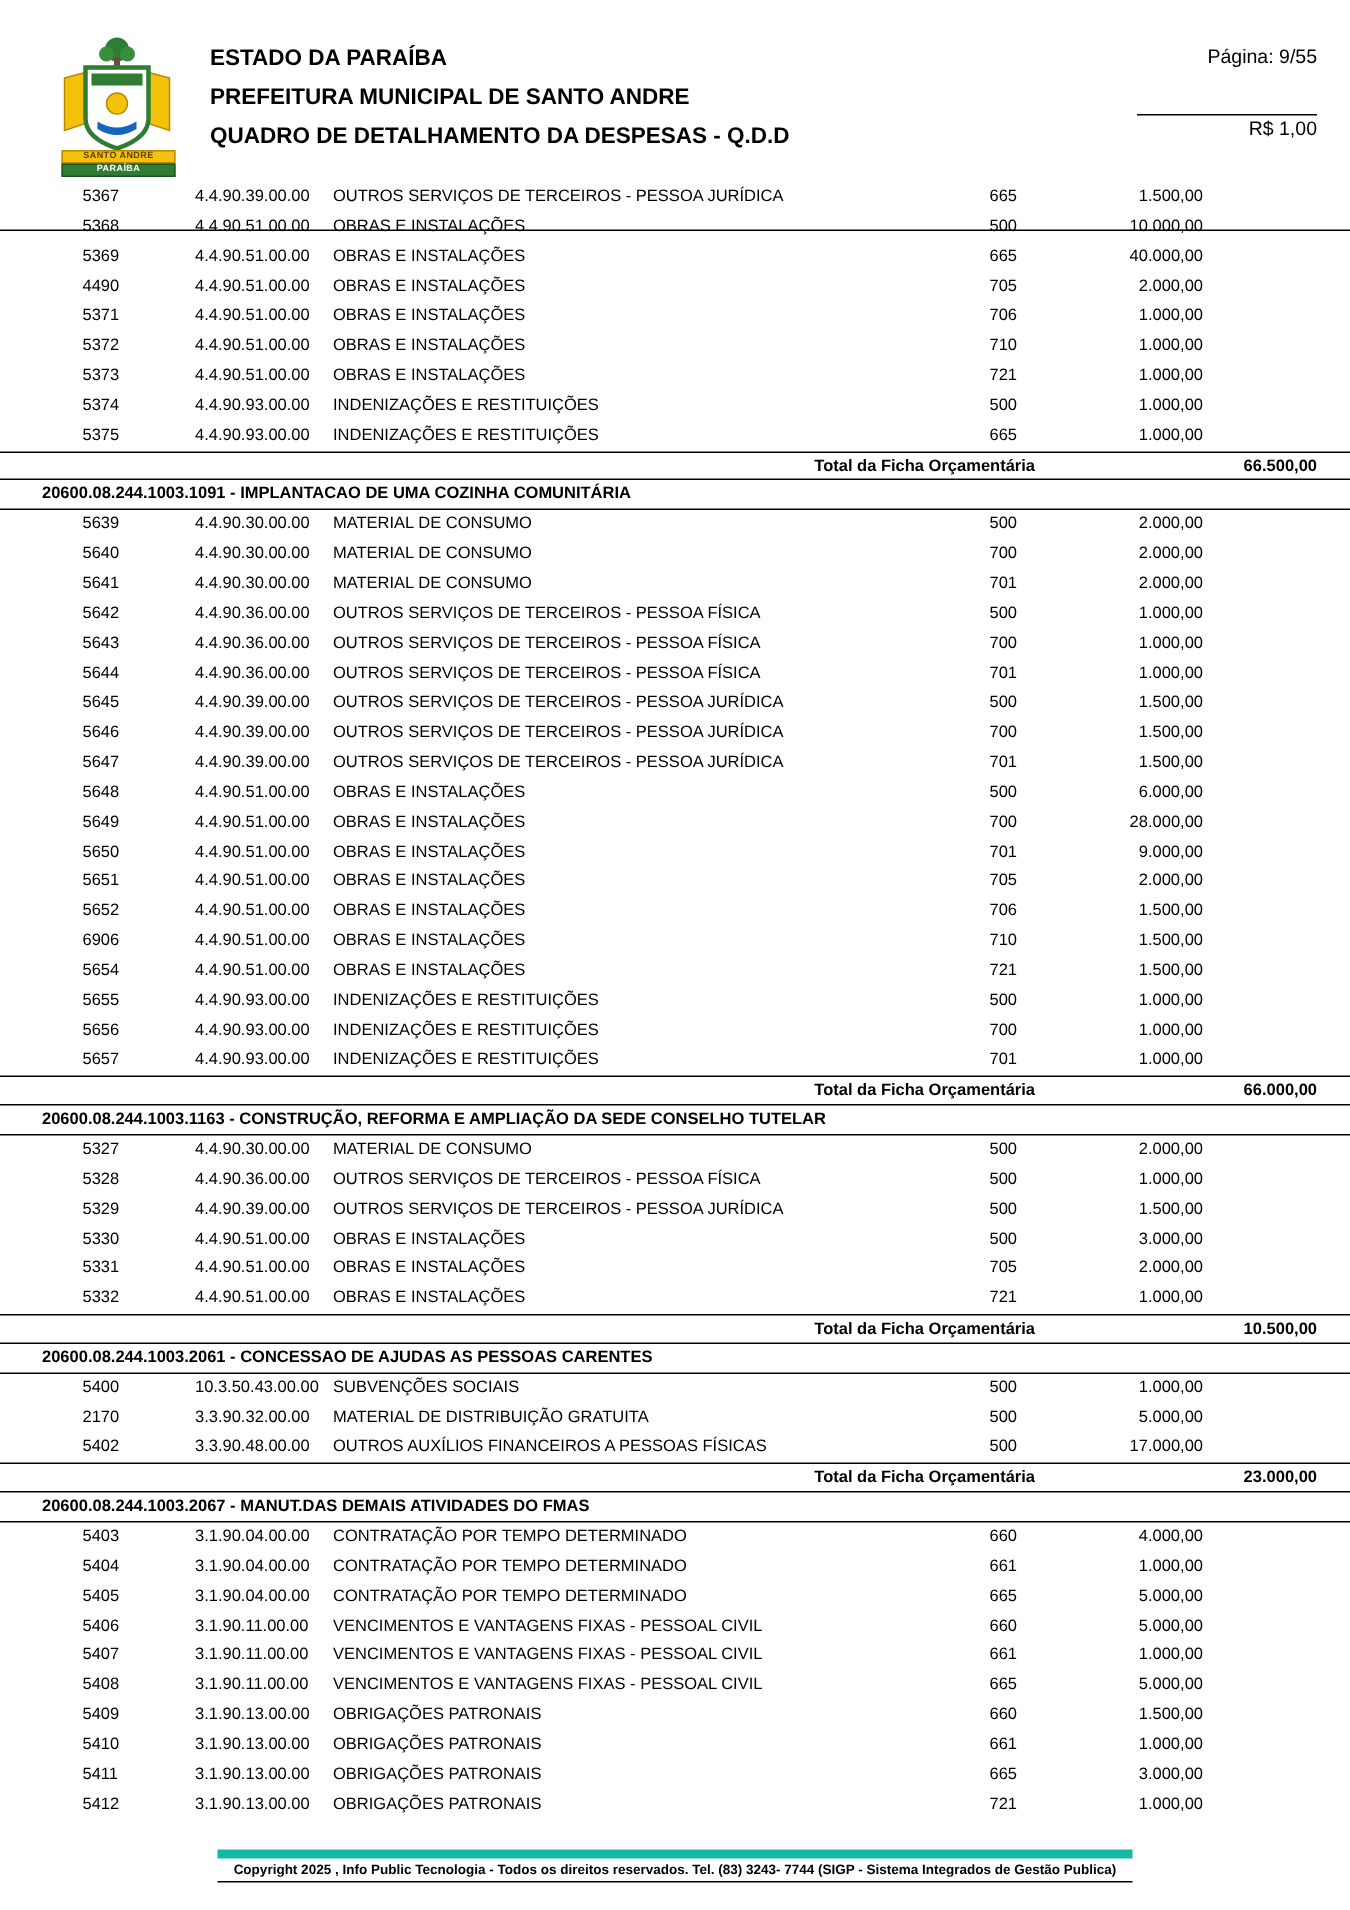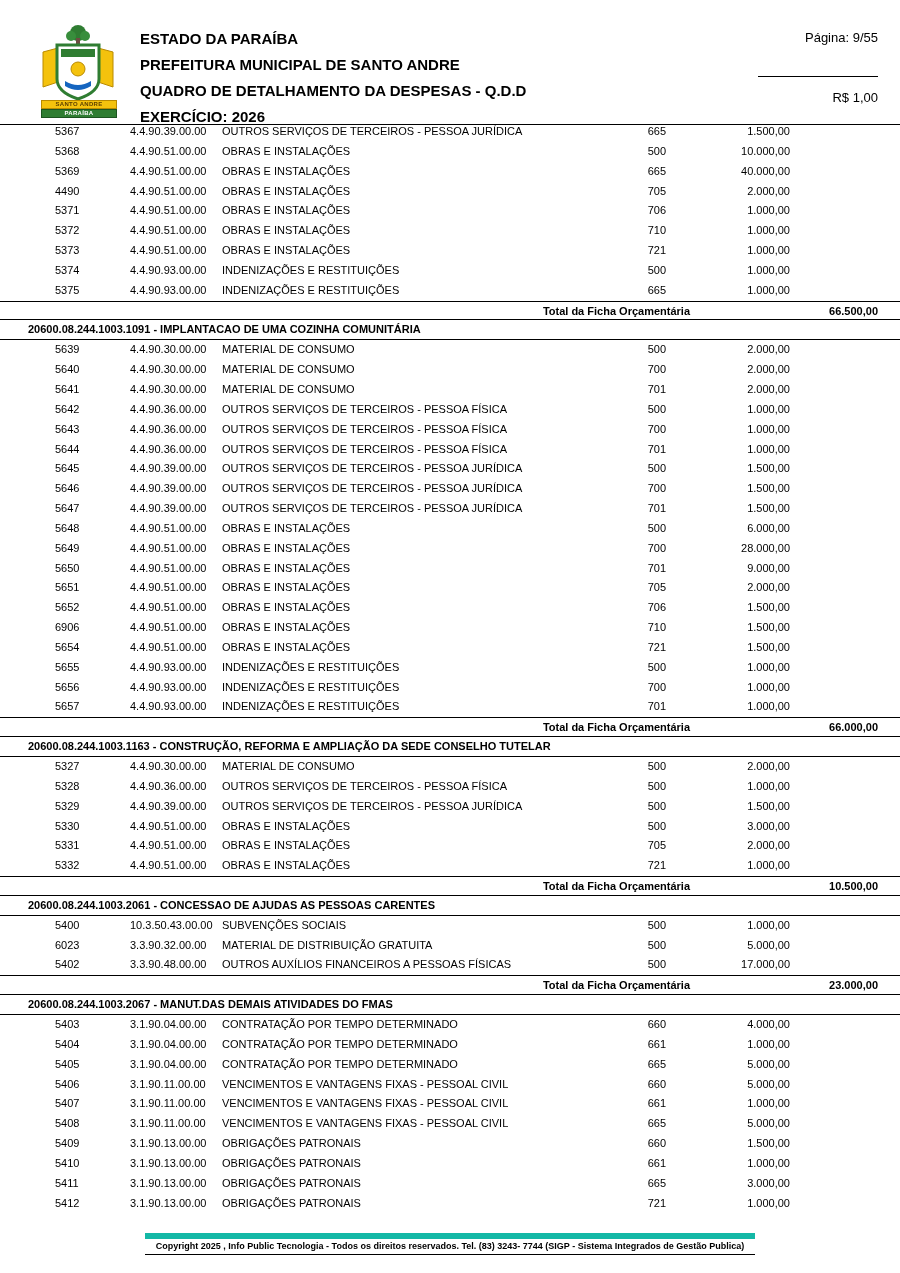--- a/index.html
+++ b/index.html
@@ -10,41 +10,41 @@
     height: 1273px;
     margin: 0 auto;
     background: #fff;
     font-family: "Liberation Sans", "DejaVu Sans", sans-serif;
     color: #000;
     overflow: hidden;
   }
 
   
   .header {
-    position: absolute; left:0; top:0; width:100%; height:125px;
+    position: absolute; left:0; top:0; width:100%; height:154px;
     border-bottom: 1px solid #000;
   }
   .logo-wrap { position:absolute; left:38px; top:24px; width:82px; height:96px; }
   .logo-wrap svg { display:block; }
   .logo-banner { width:76px; margin:0 auto; text-align:center; font-weight:bold;
     font-size:6px; line-height:7px; letter-spacing:0.3px; }
   .logo-banner.city { background:#f4c20d; color:#5d4000; border:1px solid #b98a00; }
   .logo-banner.state { background:#2f7d32; color:#fff; border:1px solid #1c5420; }
   .h-lines { position:absolute; left:140px; top:26px; }
   .h-lines > div { font-weight:bold; font-size:15px; line-height:26px; white-space:nowrap; }
   .page-num { position:absolute; right:22px; top:30px; font-size:13px; }
   .unit-line { position:absolute; right:22px; top:76px; width:120px; border-top:1px solid #000; }
-  .unit { position:absolute; right:22px; top:90px; font-size:13px;margin-left:24px; }
+  .unit { position:absolute; right:22px; top:78px; font-size:13px;margin-left:24px; }
 
   
   .table { position:absolute; top:122px; left:0; width:100%; font-size:11px; }
   .data-row {
     display:grid;
     grid-template-columns:75px 92px 1fr 50px 110px 88px;
-    padding-left:55px; padding-right:22px;
+    padding-left:55px; padding-right:10px;
     height:19.85px; line-height:19.85px;
     white-space:nowrap; overflow:hidden;
   }
   .c-code { text-align:left; }
   .c-class { text-align:left; }
   .c-desc { text-align:left; overflow:hidden; }
   .c-src { text-align:right; padding-right:14px; }
   .c-val { text-align:right; }
   .c-tot { text-align:right; }
   .heading-row {
@@ -94,21 +94,20 @@
         <path d="M27 57 q13 8 26 0 v5 q-13 8 -26 0 Z" fill="#1565c0"></path>
       </svg>
       <div class="logo-banner city">SANTO ANDRE</div>
       <div class="logo-banner state">PARAÍBA</div>
     </div>
 
     <div class="h-lines">
       <div>ESTADO DA PARAÍBA</div>
       <div>PREFEITURA MUNICIPAL DE SANTO ANDRE</div>
       <div>QUADRO DE DETALHAMENTO DA DESPESAS - Q.D.D</div>
-      <div>EXERCÍCIO: 2026</div>
     </div>
 
     <div class="page-num">Página: 9/55</div>
     <div class="unit-line"></div>
     <div class="unit">R$ 1,00</div>
   </div>
 
   <div class="table">
       <div class="data-row">
       <span class="c-code">5367</span>
@@ -399,21 +398,21 @@
       <div class="heading-row">20600.08.244.1003.2061 - CONCESSAO DE AJUDAS AS PESSOAS CARENTES</div>
       <div class="data-row">
       <span class="c-code">5400</span>
       <span class="c-class">10.3.50.43.00.00</span>
       <span class="c-desc">SUBVENÇÕES SOCIAIS</span>
       <span class="c-src">500</span>
       <span class="c-val">1.000,00</span>
       <span class="c-tot"></span>
     </div>
       <div class="data-row">
-      <span class="c-code">6023</span>
+      <span class="c-code">2170</span>
       <span class="c-class">3.3.90.32.00.00</span>
       <span class="c-desc">MATERIAL DE DISTRIBUIÇÃO GRATUITA</span>
       <span class="c-src">500</span>
       <span class="c-val">5.000,00</span>
       <span class="c-tot"></span>
     </div>
       <div class="data-row">
       <span class="c-code">5402</span>
       <span class="c-class">3.3.90.48.00.00</span>
       <span class="c-desc">OUTROS AUXÍLIOS FINANCEIROS A PESSOAS FÍSICAS</span>

